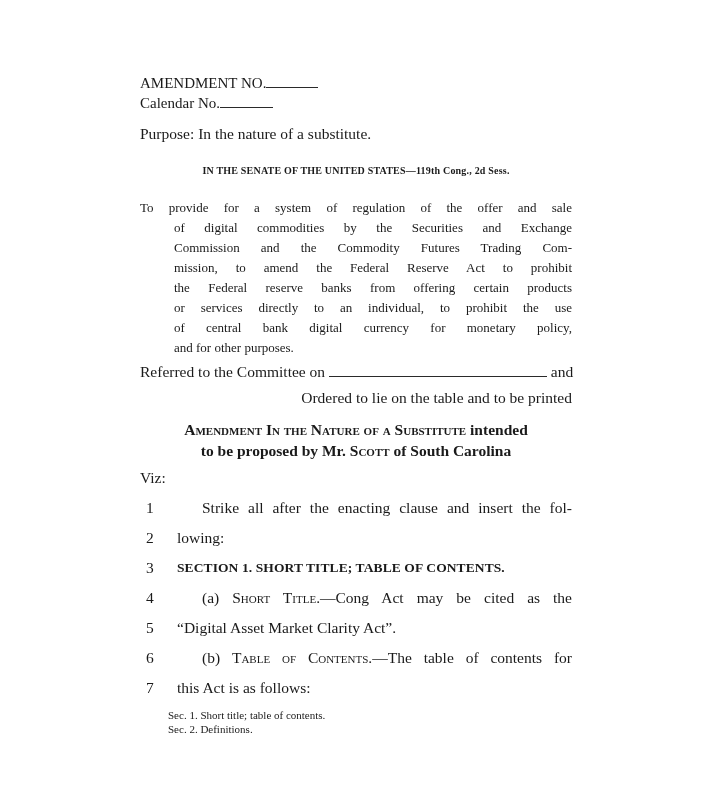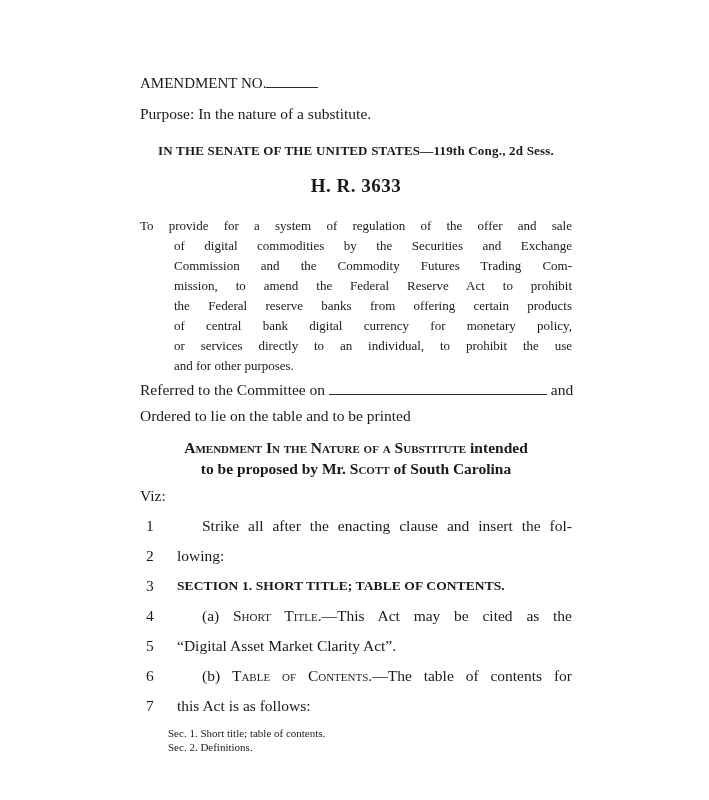--- a/index.html
+++ b/index.html
@@ -36,21 +36,21 @@
     height: 14px;
     vertical-align: baseline;
   }
   .blank.amendment { width: 52px; }
   .blank.calendar { width: 53px; }
   .purpose { margin-top: 11px; font-size: 15.5px; line-height: 20px; }
   .senate {
     margin-top: 18px;
     text-align: center;
     font-weight: bold;
-    font-size: 13px;
+    font-size: 10px;
     line-height: 17px;
     letter-spacing: 0.2px;
   }
   .billno {
     margin-top: 15px;
     text-align: center;
     font-weight: bold;
     font-size: 19px;
     line-height: 23px;
     letter-spacing: 0.5px;
@@ -58,21 +58,21 @@
   
   .long-title { margin-top: 19px; font-size: 13px; }
   .lt-line { line-height: 20px; }
   .lt-line.ind { padding-left: 34px; font-family: Liberation Serif, serif; }
   .just { text-align: justify; text-align-last: justify; }
   
   .referral { margin-top: 3px; font-size: 15.5px; }
   .ref-line1 { text-align: right; line-height: 22px; white-space: nowrap; }
   .blank.committee { width: 218px; }
   .ref-line2 { text-align: center; line-height: 22px; }
-  .ordered { margin-top: 5px; text-align: left; font-size: 15.5px; line-height: 20px; }
+  .ordered { margin-top: 5px; text-align: right; font-size: 15.5px; line-height: 20px; }
   
   .subcap { margin-top: 11px; text-align: center; font-size: 15.5px; }
   .subcap div { line-height: 21px; font-weight: bold; }
   .sc { font-variant: small-caps; }
   
   .viz { margin-top: 7px; font-size: 15.5px; line-height: 20px; }
   .body-lines { margin-top: 0; font-size: 15.5px; }
   .body-row { display: flex; margin-top: 10px; line-height: 20px; }
   .line-num { width: 25px; flex: none; padding-left: 6px; }
   .body-text { flex: 1; min-width: 0; overflow: hidden; max-height: 20px; margin-left: 12px; }
@@ -90,36 +90,38 @@
 </head>
 <body>
 
 <div class="page">
   <div class="doc">
 
     <div class="header-row">
       <span>
         <span>AMENDMENT NO.</span><span class="blank amendment"></span>
       </span>
+      <span>
+        <span>Calendar No.</span><span class="blank calendar"></span>
+      </span>
     </div>
 
     <div class="purpose">Purpose: In the nature of a substitute.</div>
 
     <div class="senate">IN THE SENATE OF THE UNITED STATES—119th Cong., 2d Sess.</div>
 
-    <div class="billno">H. R. 3633</div>
 
     <div class="long-title" id="long-title">
         <div class="lt-line just">To provide for a system of regulation of the offer and sale</div>
         <div class="lt-line ind just">of digital commodities by the Securities and Exchange</div>
         <div class="lt-line ind just">Commission and the Commodity Futures Trading Com-</div>
         <div class="lt-line ind just">mission, to amend the Federal Reserve Act to prohibit</div>
         <div class="lt-line ind just">the Federal reserve banks from offering certain products</div>
+        <div class="lt-line ind just">or services directly to an individual, to prohibit the use</div>
         <div class="lt-line ind just">of central bank digital currency for monetary policy,</div>
-        <div class="lt-line ind just">or services directly to an individual, to prohibit the use</div>
         <div class="lt-line ind">and for other purposes.</div>
       </div>
 
     <div class="referral">
       <div class="ref-line1">
         <span>Referred to the Committee on</span>
         <span class="blank committee"></span>
         <span>and</span>
       </div>
     </div>
@@ -141,21 +143,21 @@
         <div class="body-row">
           <span class="line-num">2</span>
           <div class="body-text"><span>lowing:</span></div>
         </div>
         <div class="body-row">
           <span class="line-num">3</span>
           <div class="body-text bold"><span>SECTION 1. SHORT TITLE; TABLE OF CONTENTS.</span></div>
         </div>
         <div class="body-row">
           <span class="line-num">4</span>
-          <div class="body-text ind just"><span>(a) </span><span class="sc">Short Title</span><span>.—This Act may be cited as the</span></div>
+          <div class="body-text ind just"><span>(a) </span><span class="sc">Short Title</span><span>.—Cong Act may be cited as the</span></div>
         </div>
         <div class="body-row">
           <span class="line-num">5</span>
           <div class="body-text"><span>“Digital Asset Market Clarity Act”.</span></div>
         </div>
         <div class="body-row">
           <span class="line-num">6</span>
           <div class="body-text ind just"><span>(b) </span><span class="sc">Table of Contents</span><span>.—The table of contents for</span></div>
         </div>
         <div class="body-row">

